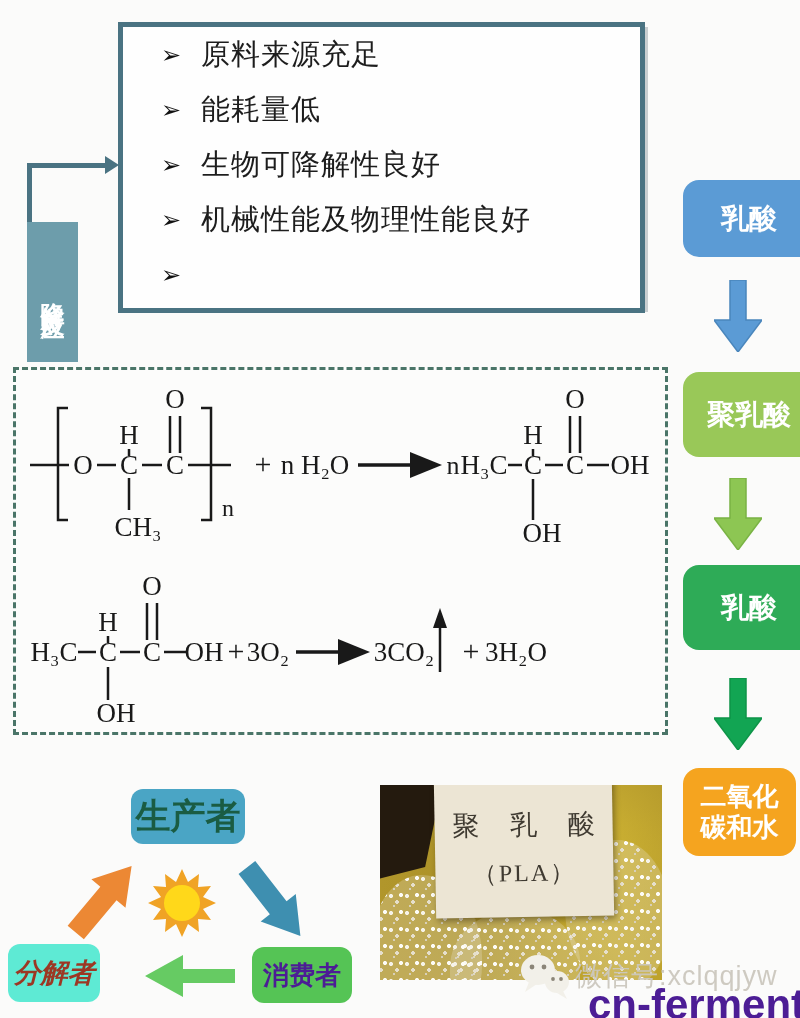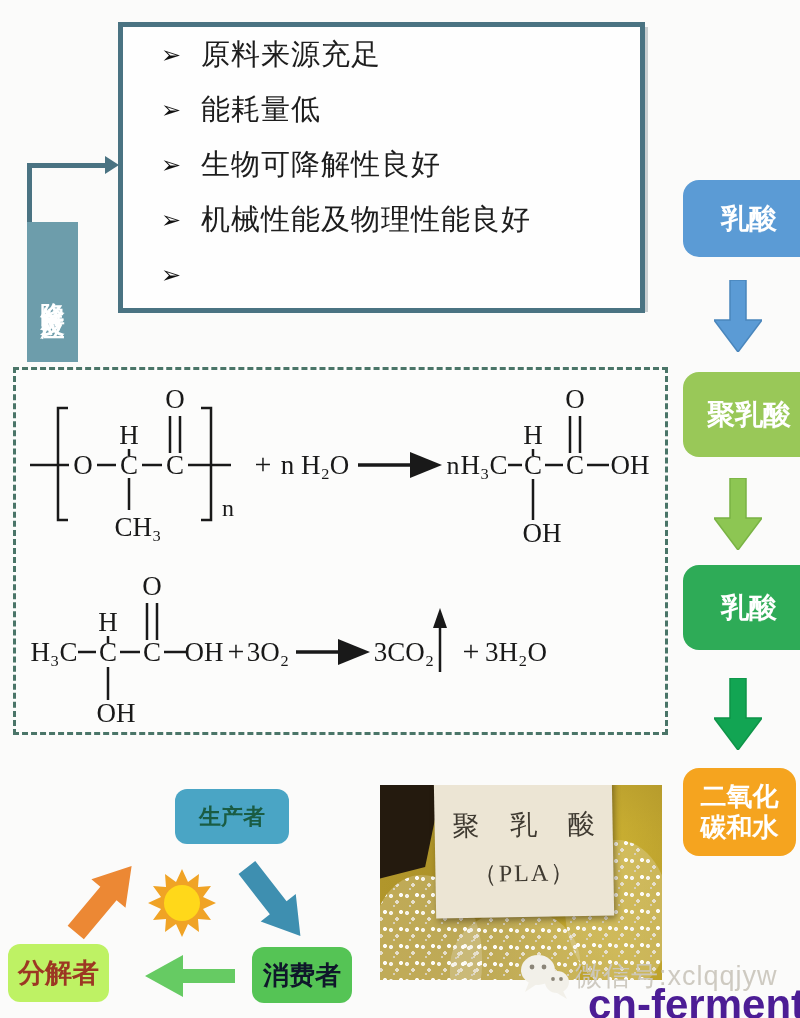--- a/index.html
+++ b/index.html
@@ -34,23 +34,23 @@
             color:#fff;font-weight:bold;text-align:center;}
   .fb1{left:683px;top:180px;height:77px;background:#5b9bd5;font-size:28px;}
   .fb2{left:683px;top:372px;height:85px;background:#99c858;font-size:28px;}
   .fb3{left:683px;top:565px;height:85px;background:#2eab57;font-size:28px;}
   .fb4{left:683px;top:768px;height:88px;background:#f5a41f;font-size:26px;line-height:1.2;width:113px;padding:0 10px;box-sizing:content-box;width:93px;}
   .flow-arrow{position:absolute;left:714px;width:48px;height:72px;}
   .fa1{top:280px;} .fa2{top:478px;} .fa3{top:678px;}
 
   
   .cyc-box{position:absolute;border-radius:12px;display:flex;align-items:center;justify-content:center;font-weight:bold;}
-  .cyc-producer{left:131px;top:789px;width:114px;height:55px;background:#4aa5c5;color:#1a5c43;font-size:22px;margin-left:44px;}
-  .cyc-consumer{left:252px;top:947px;width:100px;height:56px;background:#55c455;color:#0f172a;font-size:26px;}
-  .cyc-decomposer{left:8px;top:944px;width:101px;height:58px;background:#bef264;color:#9c3723;font-size:27px;}
+  .cyc-producer{left:131px;top:789px;width:114px;height:55px;background:#4aa5c5;color:#1a5c43;font-size:35px;}
+  .cyc-consumer{left:252px;top:947px;width:100px;height:56px;background:#55c455;color:#4c1d95;font-size:26px;}
+  .cyc-decomposer{left:8px;top:944px;width:92px;height:58px;background:#5eead4;color:#9c3723;font-size:27px;font-style:italic;}
   .cyc-arrow{position:absolute;}
   .sun{position:absolute;left:147px;top:868px;width:70px;height:70px;}
 
   
   .photo{position:absolute;left:380px;top:785px;width:282px;height:195px;background:#b1962b;overflow:hidden;
          background-image:radial-gradient(circle at 75% 30%,#cfb433 0%,transparent 45%),
                           radial-gradient(circle at 85% 85%,#c4a92e 0%,transparent 50%),
                           radial-gradient(circle at 40% 60%,#a98f25 0%,transparent 55%);}
   .photo-dark{position:absolute;left:0;top:0;width:100%;height:60%;
               background:#241a0e;clip-path:polygon(0 0,22% 0,16% 70%,0 80%);}

